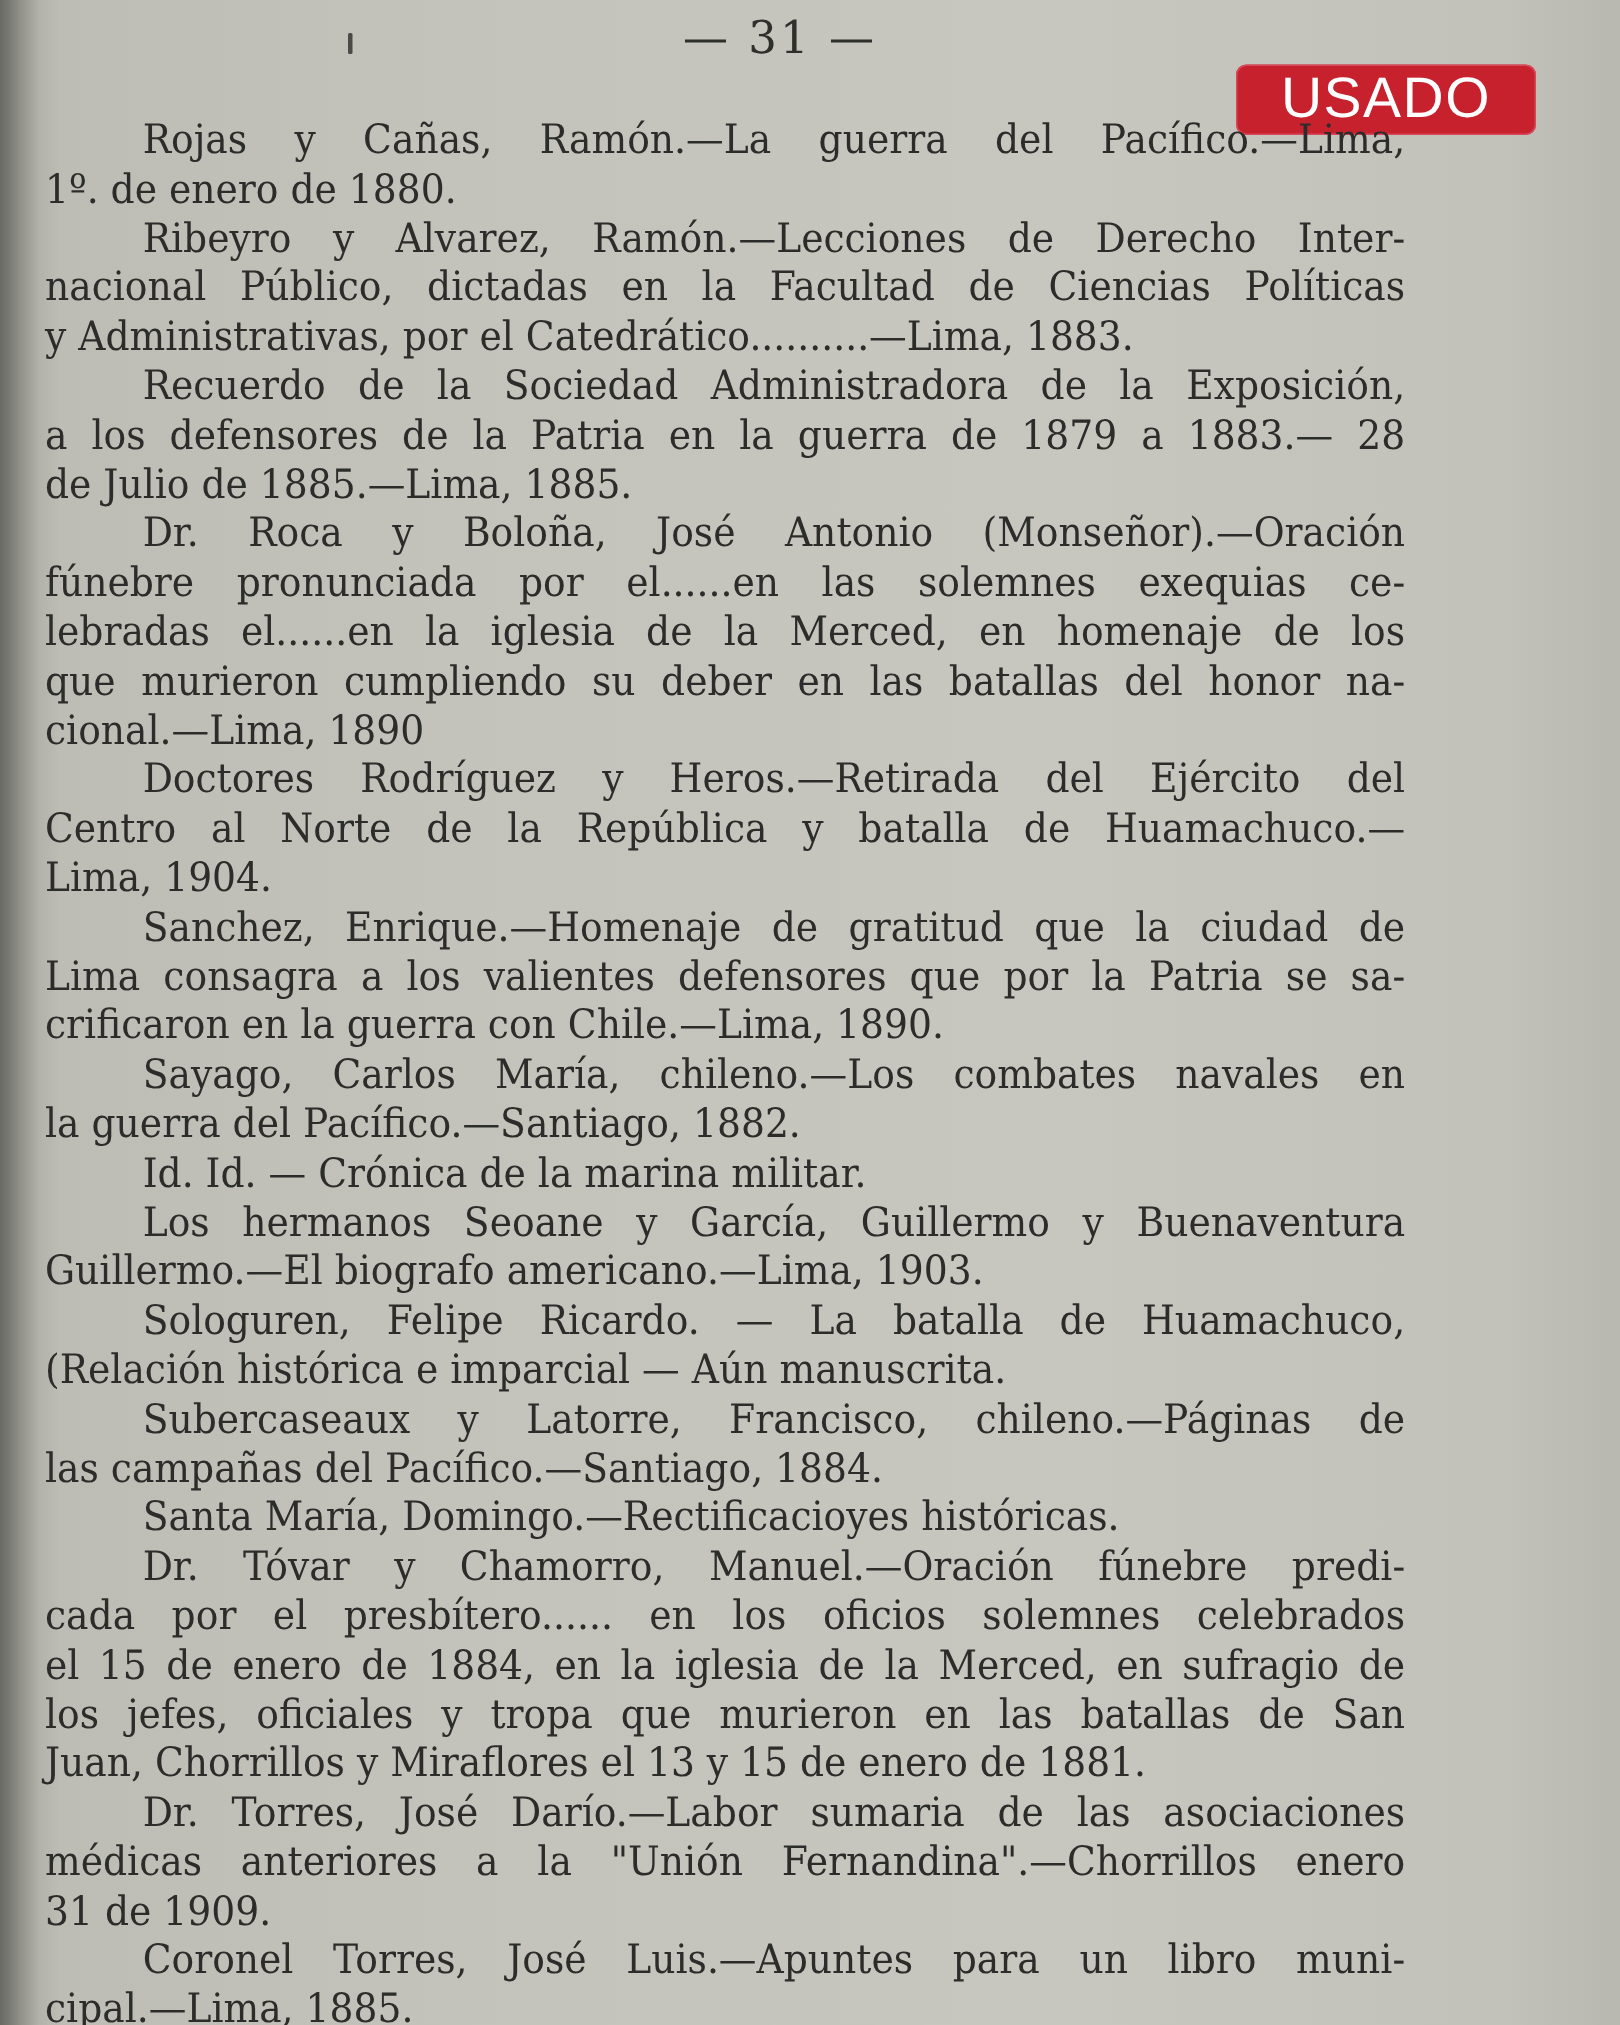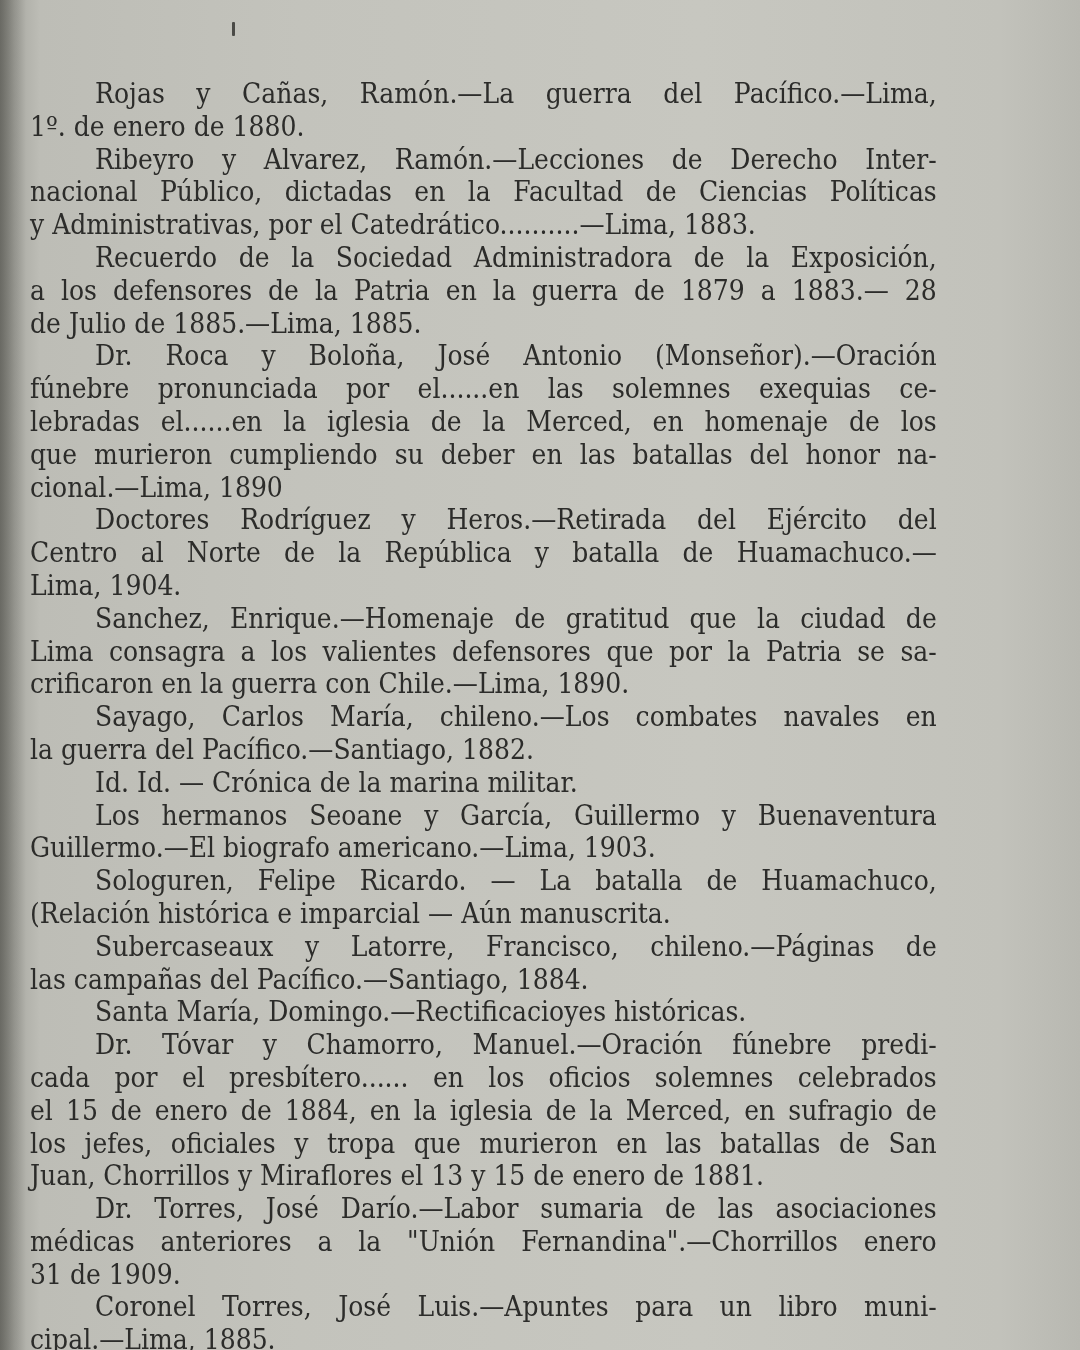--- a/index.html
+++ b/index.html
@@ -54,20 +54,22 @@
     .line { display: block; text-align: justify; text-align-last: justify; white-space: nowrap; }
     .line.last { text-align-last: left; }
     .line.indent { padding-left: 70px; }
   </style>
 </head>
 <body>
 
 <div class="page">
   <div class="gutter-shadow"></div>
   <div class="tick-mark"></div>
+  <div class="page-number">— 31 —</div>
+  <div class="badge">USADO</div>
 
   <div class="text-body" id="text-body">
       <div class="entry" style="text-indent: 0px;">
         <span class="line indent">Rojas y Cañas, Ramón.—La guerra del Pacífico.—Lima,</span>
         <span class="line last">1º. de enero de 1880.</span>
       </div>
       <div class="entry" style="text-indent: 0px;">
         <span class="line indent">Ribeyro y Alvarez, Ramón.—Lecciones de Derecho Inter-</span>
         <span class="line">nacional Público, dictadas en la Facultad de Ciencias Políticas</span>
         <span class="line last">y Administrativas, por el Catedrático..........—Lima, 1883.</span>

